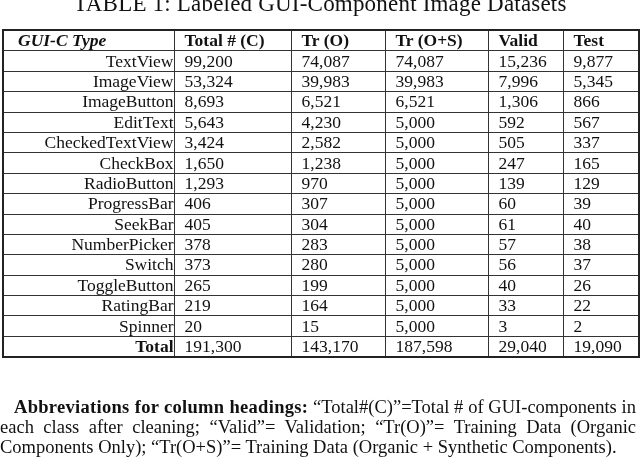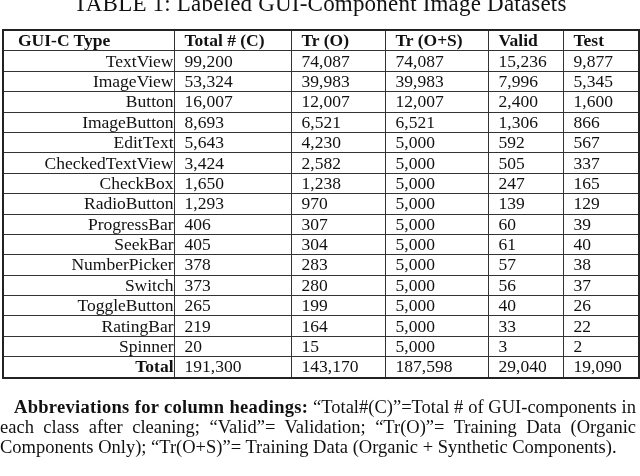--- a/index.html
+++ b/index.html
@@ -22,21 +22,21 @@
   table.data col.c3 { width: 103px; }
   table.data col.c4 { width: 75px; }
   table.data col.c5 { width: 76px; }
   table.data th, table.data td {
     border: 1.3px solid #333; height: 19.4px; padding: 0 0 0 10px;
     font-size: 17.5px; line-height: 19px; text-align: left; white-space: nowrap;
     overflow: hidden;
   }
   table.data th { font-weight: bold; }
   table.data td.first { padding-left: 14px; text-align: right; }
-  table.data th.first { padding-left: 14px; }
+  table.data th.first { padding-left: 14px; font-style: italic; }
   table.data tr.total td.first { font-weight: bold; }
   table.data tr.total td { border-bottom: 2px solid #222; margin-left: 16px; }
   .abbrev {
     position: absolute; left: 0; top: 397px; width: 636px;
     font-size: 18.5px; line-height: 20px; text-align: justify;
   }
   .abbrev .lead { font-weight: bold; letter-spacing: 0.3px; padding-left: 14px; }
 </style>
 </head>
 <body>
@@ -71,28 +71,20 @@
         <td>15,236</td>
         <td>9,877</td>
       </tr>
       <tr>
         <td class="first">ImageView</td>
         <td>53,324</td>
         <td>39,983</td>
         <td>39,983</td>
         <td>7,996</td>
         <td>5,345</td>
-      </tr>
-      <tr>
-        <td class="first">Button</td>
-        <td>16,007</td>
-        <td>12,007</td>
-        <td>12,007</td>
-        <td>2,400</td>
-        <td>1,600</td>
       </tr>
       <tr>
         <td class="first">ImageButton</td>
         <td>8,693</td>
         <td>6,521</td>
         <td>6,521</td>
         <td>1,306</td>
         <td>866</td>
       </tr>
       <tr>

